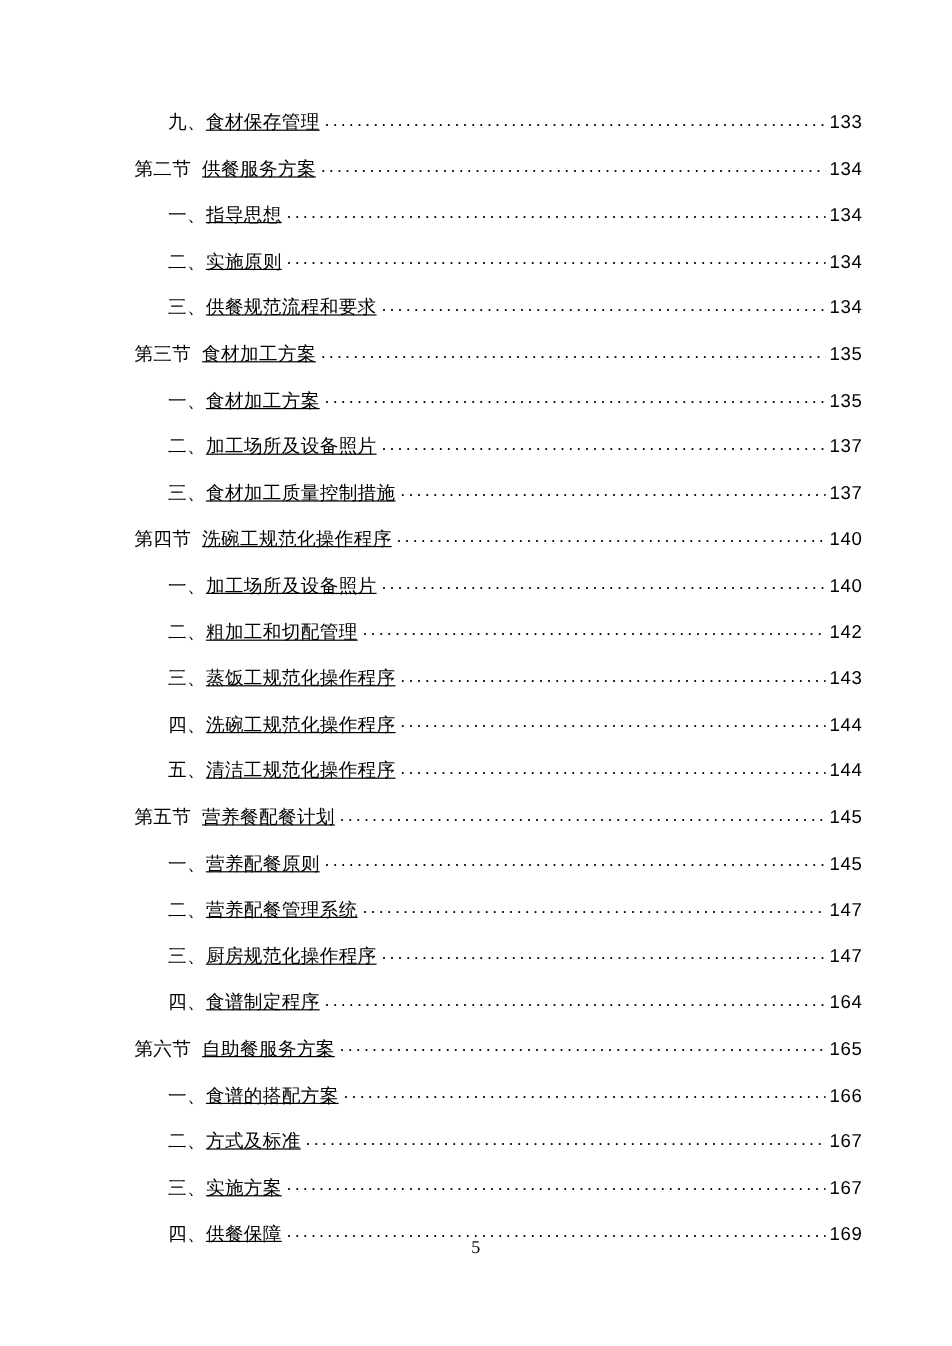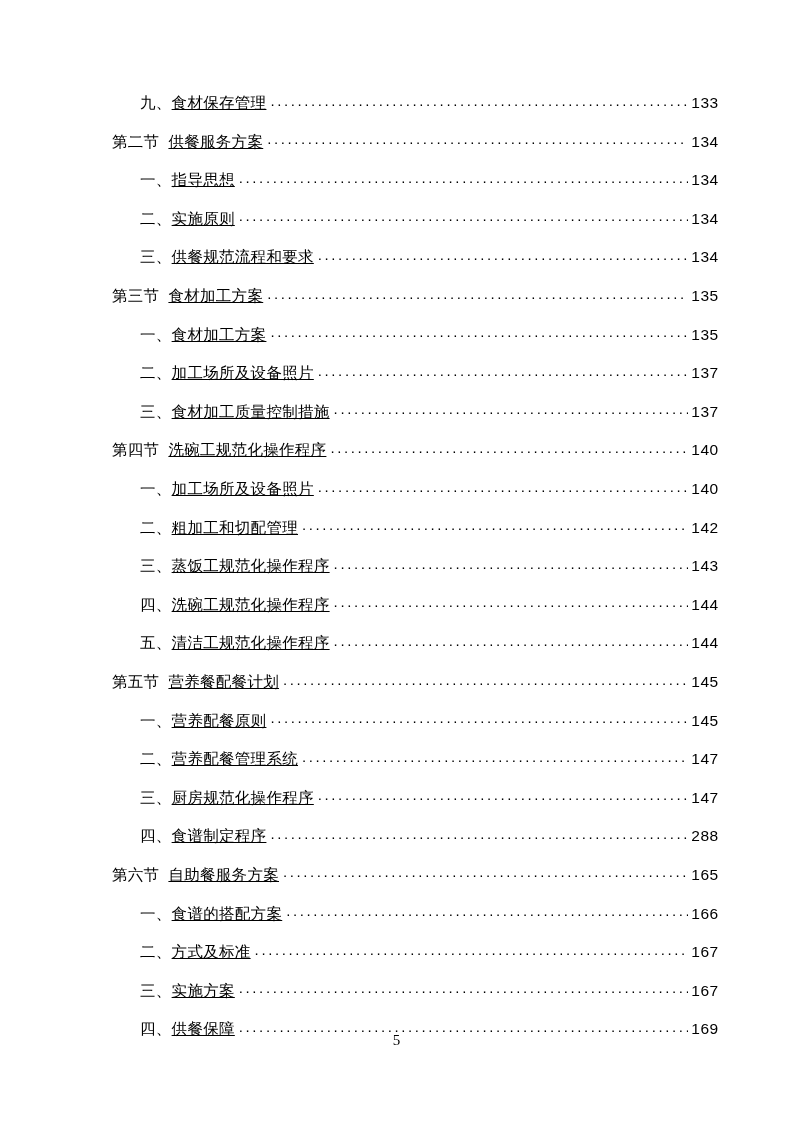--- a/index.html
+++ b/index.html
@@ -170,21 +170,21 @@
         <span class="page-num">147</span>
       </div>
       <div class="toc-entry level-2">
         <span class="title"><span class="sec-label">三、</span><span>厨房规范化操作程序</span></span>
         <span class="leader">........................................................................................................................</span>
         <span class="page-num">147</span>
       </div>
       <div class="toc-entry level-2">
         <span class="title"><span class="sec-label">四、</span><span>食谱制定程序</span></span>
         <span class="leader">........................................................................................................................</span>
-        <span class="page-num">288</span>
+        <span class="page-num">164</span>
       </div>
       <div class="toc-entry level-1">
         <span class="title"><span class="sec-label">第六节</span><span class="sec-gap"></span><span>自助餐服务方案</span></span>
         <span class="leader">........................................................................................................................</span>
         <span class="page-num">165</span>
       </div>
       <div class="toc-entry level-2">
         <span class="title"><span class="sec-label">一、</span><span>食谱的搭配方案</span></span>
         <span class="leader">........................................................................................................................</span>
         <span class="page-num">166</span>

